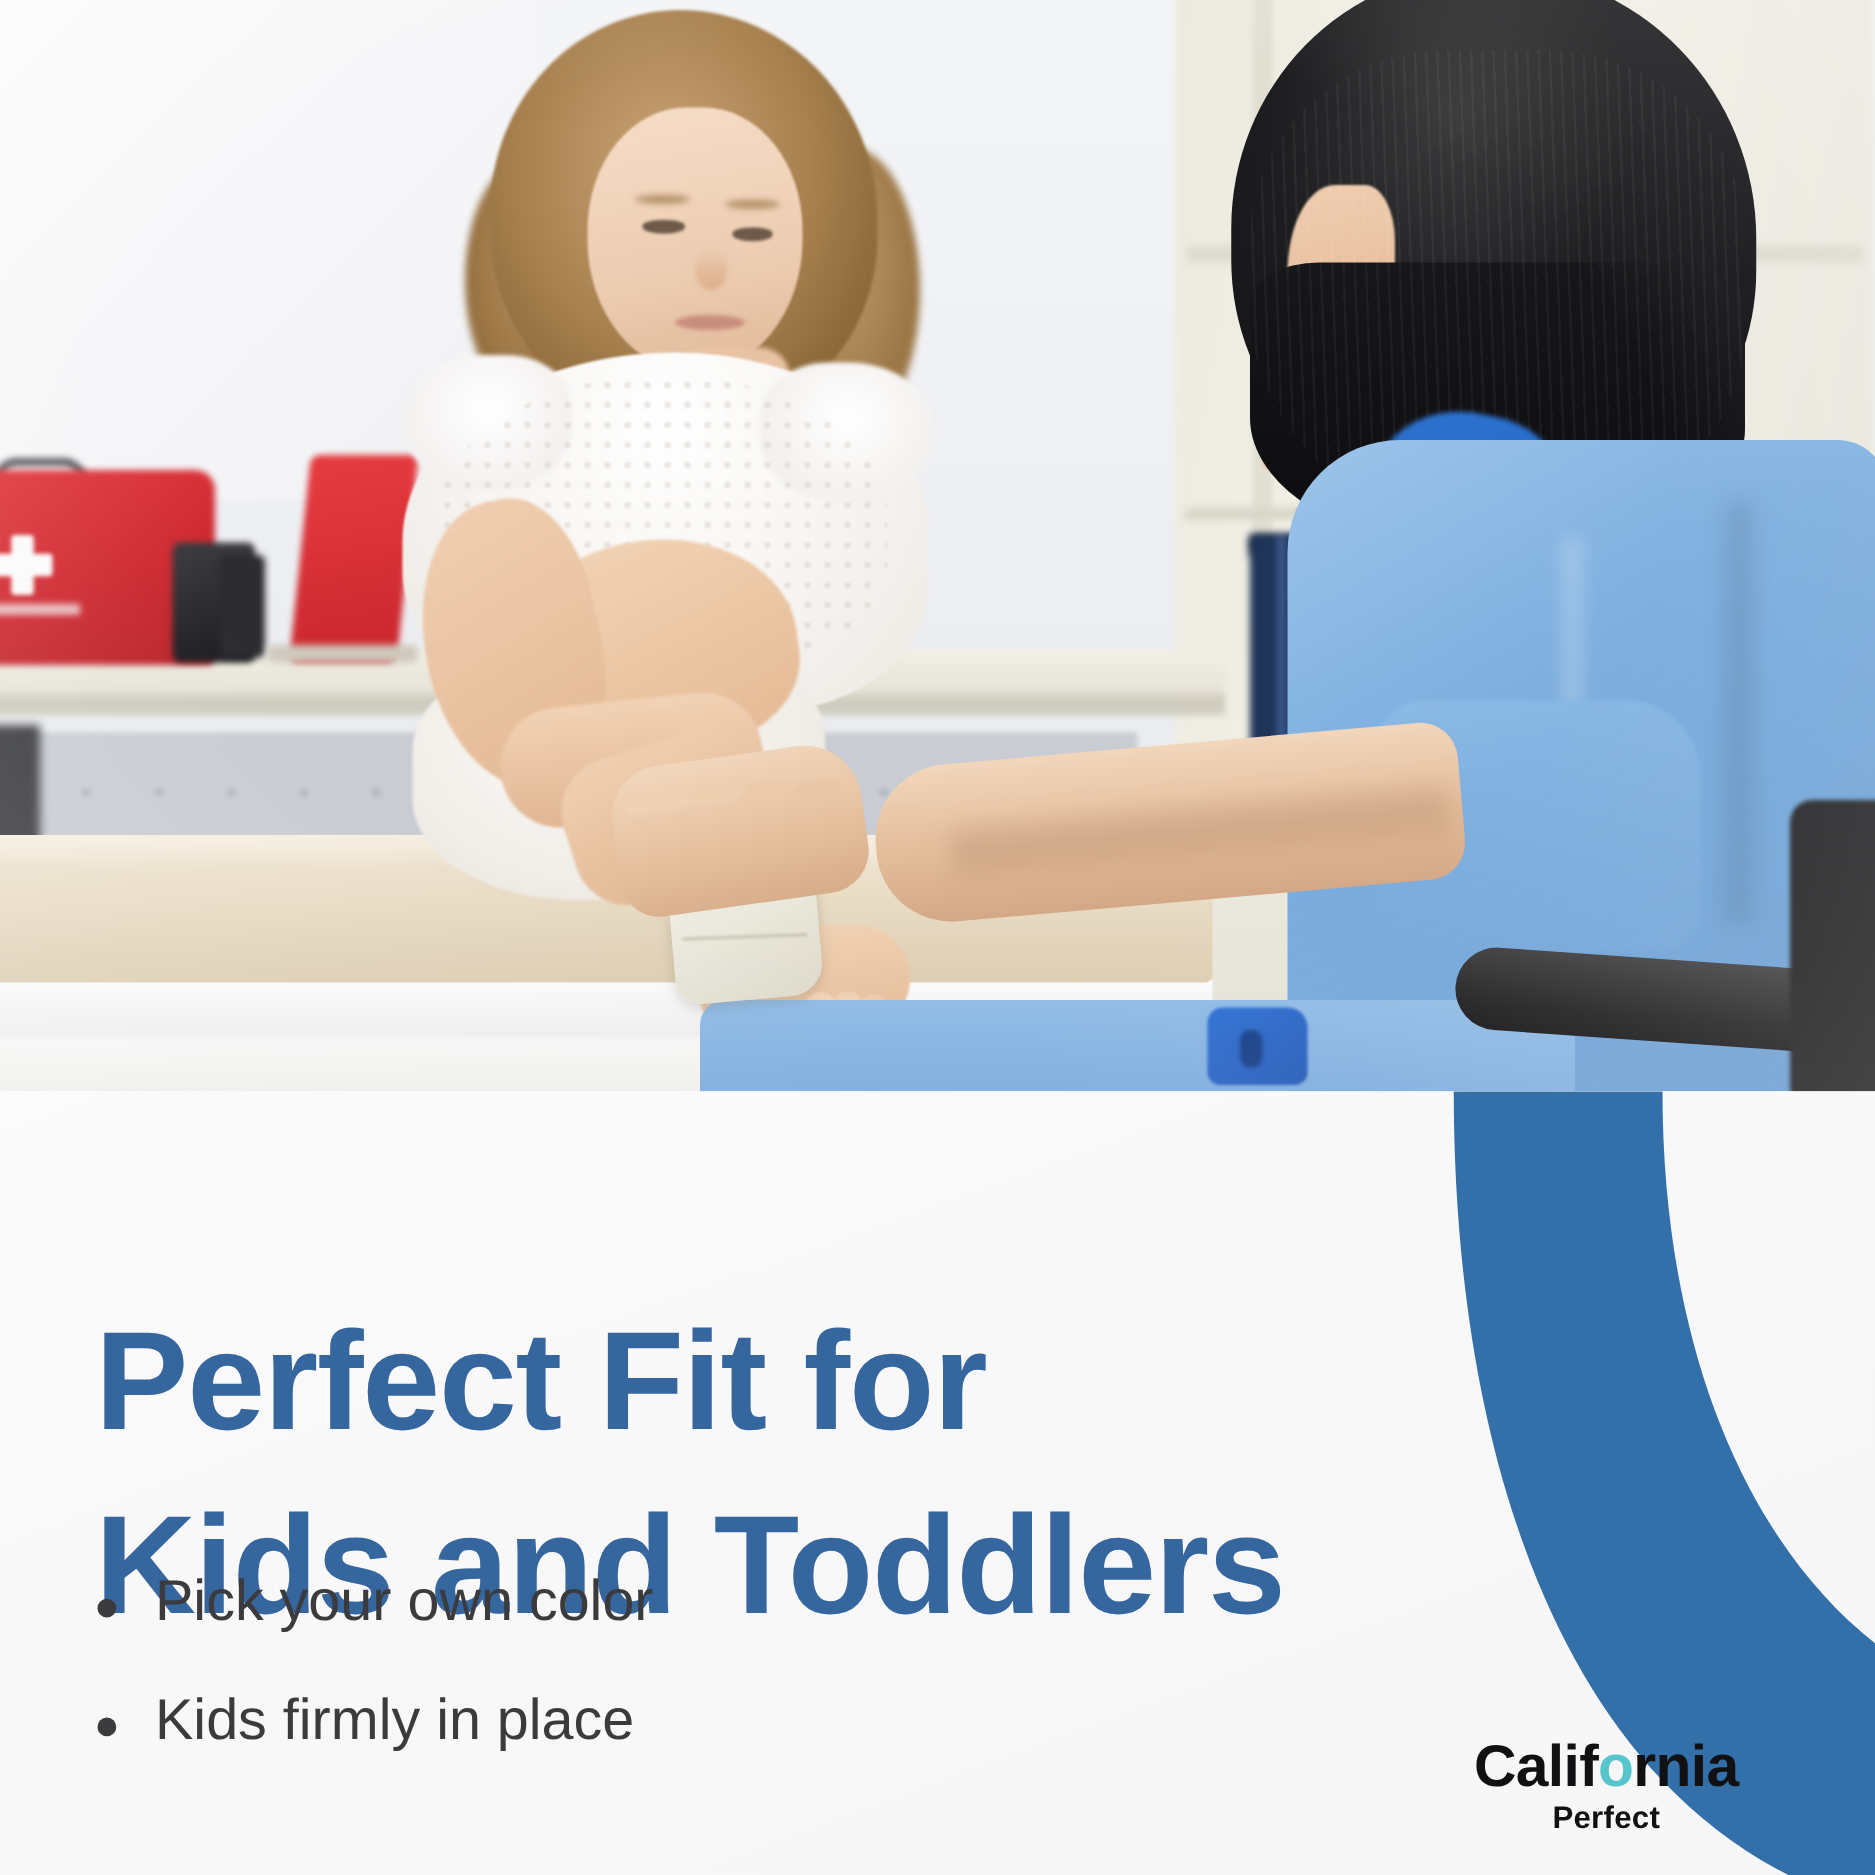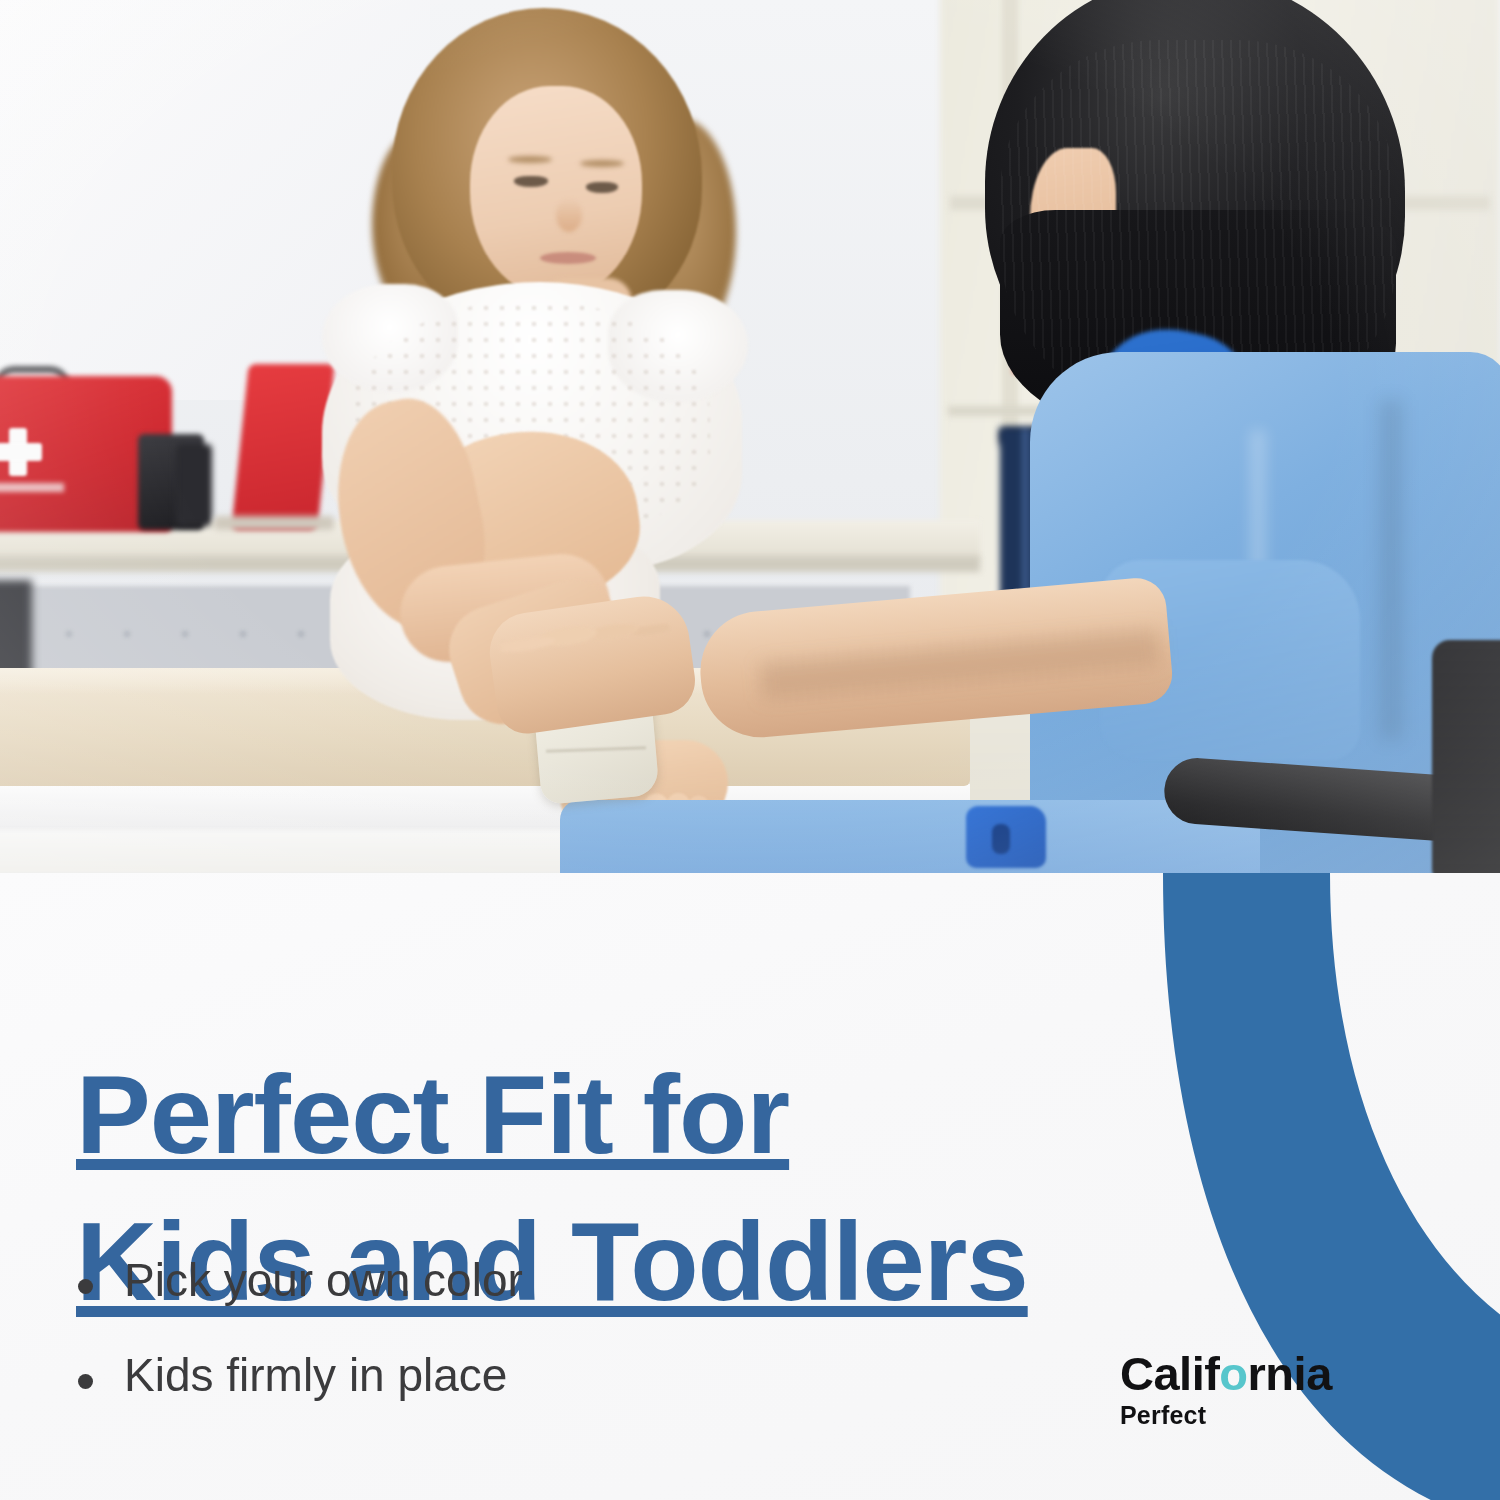--- a/index.html
+++ b/index.html
@@ -450,28 +450,27 @@
   .arc-wrap {
     position: absolute;
     left: 0; top: 0; width: 1500px; height: 627px;
     overflow: hidden;
     pointer-events: none;
   }
   .arc-svg { position: absolute; left: 0; top: 0; }
 
   .headline {
     position: absolute;
-    left: 76px; top: 94px;
+    left: 76px; top: 84px;
     width: 1080px;
     font-size: 112px;
     line-height: 1.31;
     font-weight: 700;
     letter-spacing: -1px;
     color: #35669E;
-    text-decoration: underline;
   }
   .headline .l2 { display: block; }
 
   .bullets {
     position: absolute;
     left: 72px; top: 382px;
     width: 860px;
     list-style: none;
     margin: 0; padding: 0;
   }
@@ -488,23 +487,23 @@
     content: "";
     position: absolute;
     left: 6px; top: 24px;
     width: 15px; height: 15px;
     border-radius: 50%;
     background: #3b3b3d;
   }
 
   .logo {
     position: absolute;
-    left: 1120px; top: 477px;
+    left: 1120px; top: 516px;
     width: 330px;
-    text-align: left;
+    text-align: center;
   }
   .logo-main {
     font-size: 47px;
     font-weight: 700;
     letter-spacing: -0.5px;
     color: #111113;
     line-height: 1;
     white-space: nowrap;
   }
   .logo-o {

